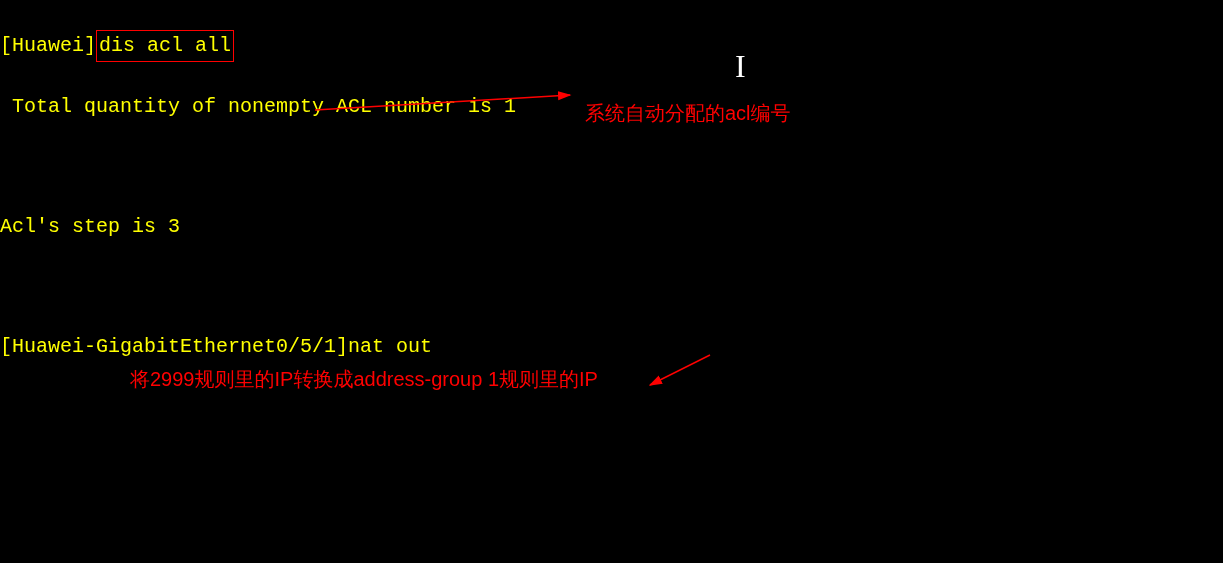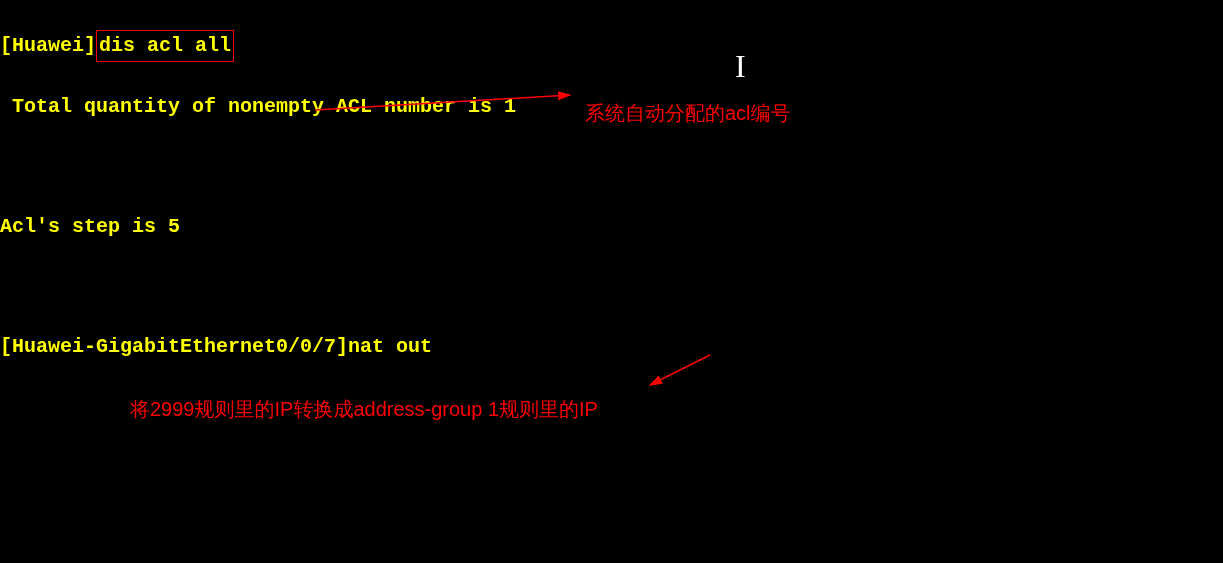--- a/index.html
+++ b/index.html
@@ -19,21 +19,20 @@
       line-height: 1.5;
       padding: 0;
     }
     .terminal {
       position: relative;
       white-space: pre;
     }
     .line {
       display: block;
       min-height: 30px;
-      font-weight: bold;
     }
     .box {
       border: 1px solid #ff0000;
       display: inline-block;
       padding: 0 2px;
     }
     .annotation {
       color: #ff0000;
       position: absolute;
       font-family: Arial, 'Microsoft YaHei', sans-serif;
@@ -51,23 +50,23 @@
       font-family: serif;
     }
   </style>
 </head>
 <body>
 
 <div class="terminal">
 <span class="line"><span>[Huawei]</span><span class="box"><span>dis acl all</span></span></span>
 <span class="line"> Total quantity of nonempty ACL number is 1</span>
 <span class="line"></span>
-<span class="line">Acl's step is 5</span>
+<span class="line">Acl's step is 3</span>
 <span class="line"></span>
-<span class="line">[Huawei-GigabitEthernet0/0/7]nat out</span>
+<span class="line">[Huawei-GigabitEthernet0/5/1]nat out</span>
 
 
 
 
 
 
 
 
 
 </div>
@@ -85,15 +84,15 @@
 
 <svg class="arrow" style="left:640px; top:350px; width:80px; height:40px;">
   <defs>
     <marker id="ah2" markerWidth="10" markerHeight="10" refX="8" refY="3" orient="auto">
       <path d="M0,0 L0,6 L9,3 z" fill="#ff0000"></path>
     </marker>
   </defs>
   <line x1="70" y1="5" x2="10" y2="35" stroke="#ff0000" stroke-width="1.5" marker-end="url(#ah2)"></line>
 </svg>
 
-<div class="annotation" style="left:130px; top:394px;">将2999规则里的IP转换成address-group 1规则里的IP</div>
+<div class="annotation" style="left:130px; top:364px;">将2999规则里的IP转换成address-group 1规则里的IP</div>
 
 <div class="cursor" style="left:735px; top:42px;">I</div>
 
 </body></html>

